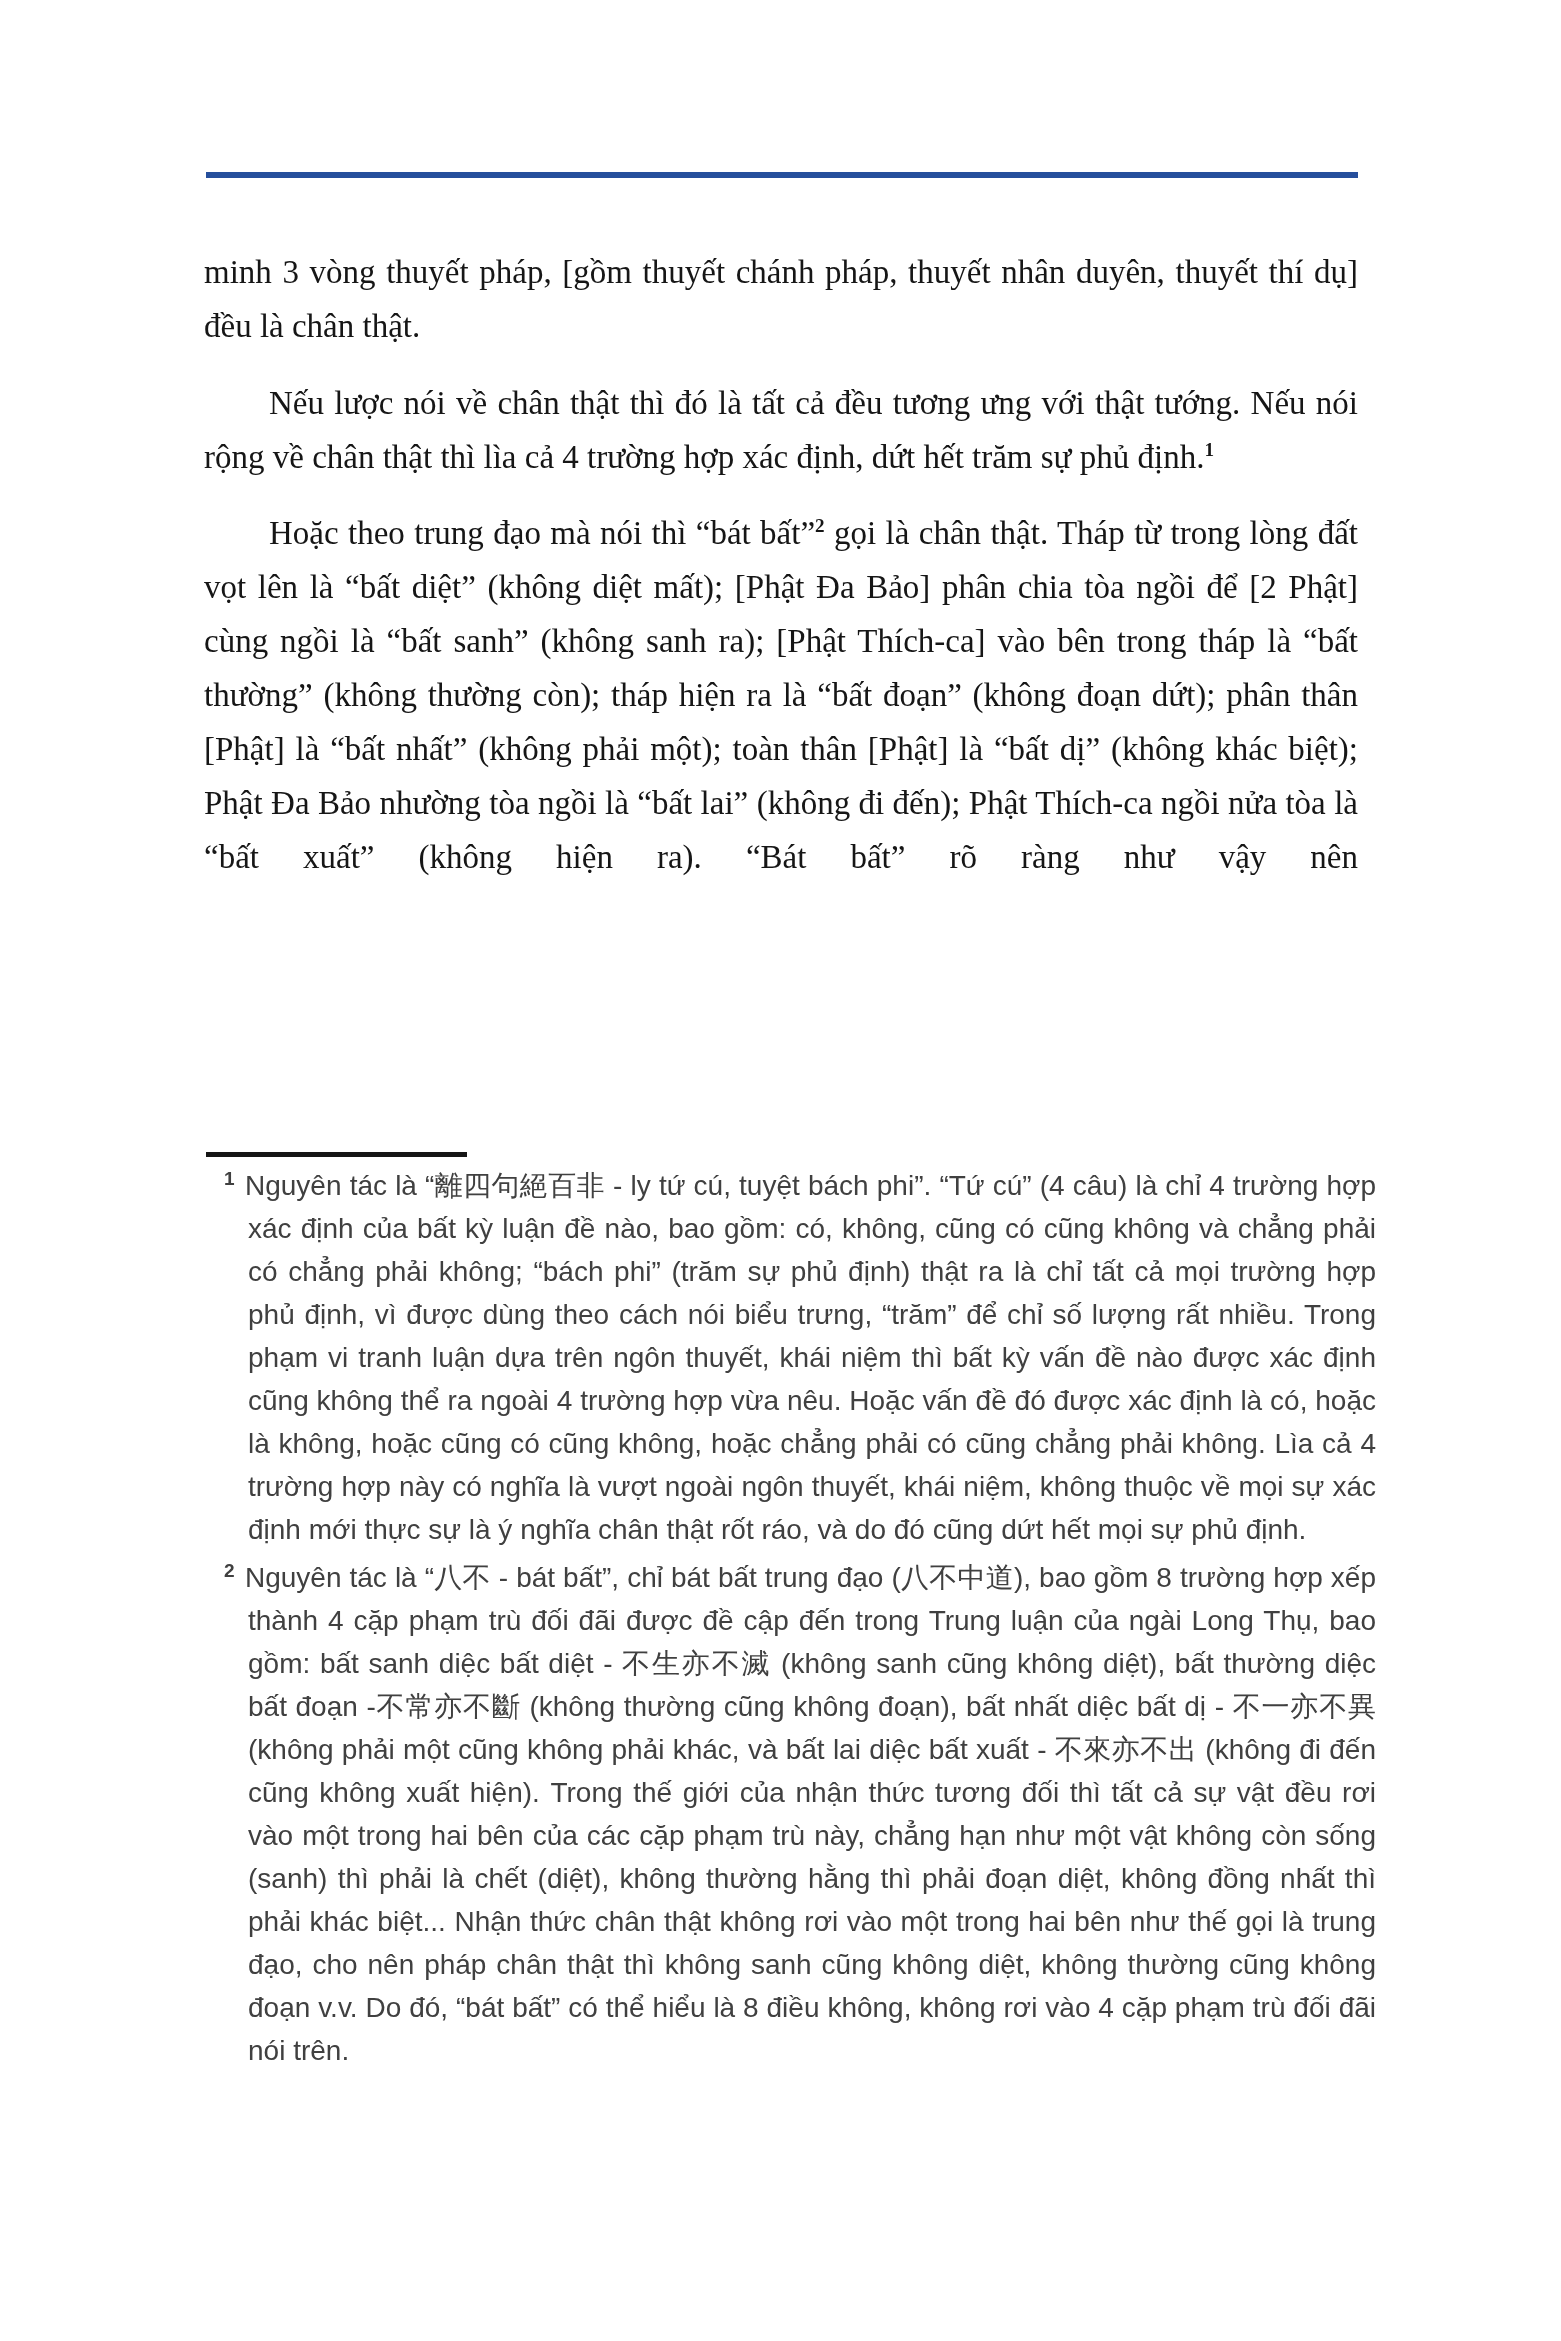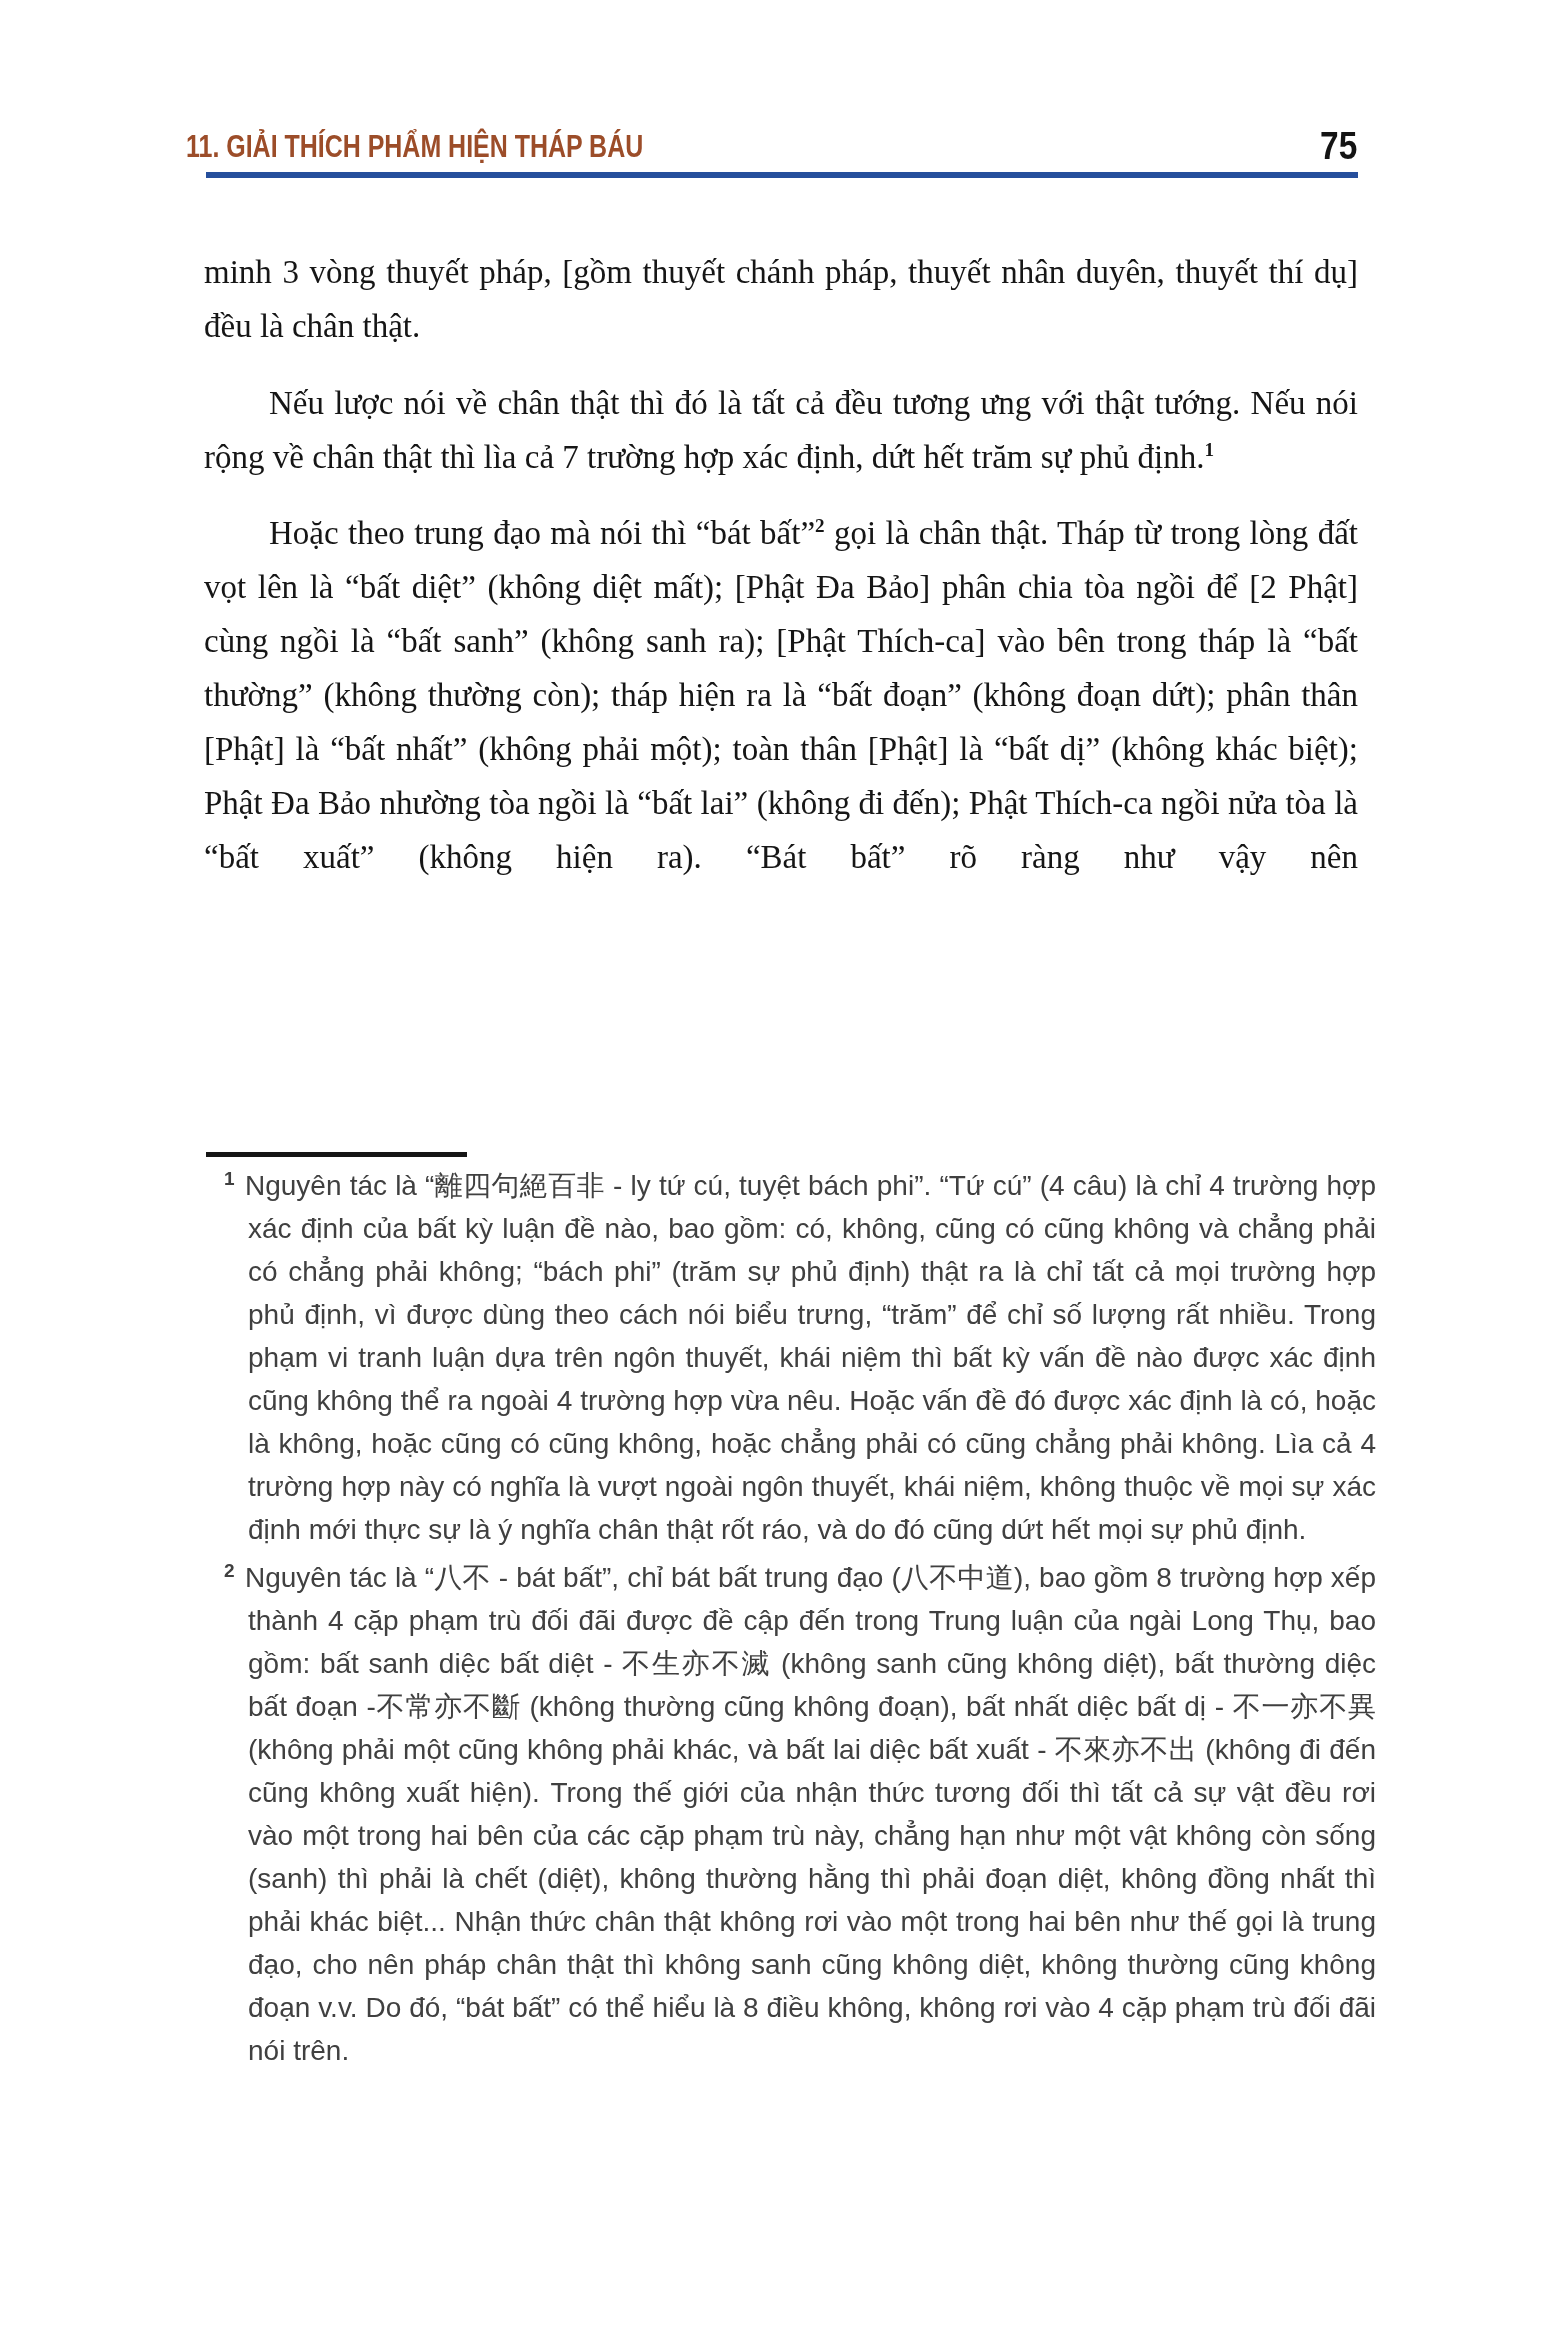--- a/index.html
+++ b/index.html
@@ -114,30 +114,26 @@
     line-height: 0;
     vertical-align: super;
     margin-right: 10.4px;
   }
 </style>
 </head>
 <body>
 
 <div class="page">
 
-  <div class="running-head">
-    <span class="chapter-title">11. GIẢI THÍCH PHẨM HIỆN THÁP BÁU</span>
-    <span class="page-number">75</span>
-  </div>
   <div class="header-rule"></div>
 
   <main class="body-text">
     <p class="para"><span>minh 3 vòng thuyết pháp, [gồm thuyết chánh pháp, thuyết nhân duyên, thuyết thí dụ] đều là chân thật.</span></p>
 
-    <p class="para"><span>Nếu lược nói về chân thật thì đó là tất cả đều tương ưng với thật tướng. Nếu nói rộng về chân thật thì lìa cả 7 trường hợp xác định, dứt hết trăm sự phủ định.</span><sup class="fn-ref">1</sup></p>
+    <p class="para"><span>Nếu lược nói về chân thật thì đó là tất cả đều tương ưng với thật tướng. Nếu nói rộng về chân thật thì lìa cả 4 trường hợp xác định, dứt hết trăm sự phủ định.</span><sup class="fn-ref">1</sup></p>
 
     <p class="para justify-last"><span>Hoặc theo trung đạo mà nói thì “bát bất”</span><sup class="fn-ref">2</sup><span> gọi là chân thật. Tháp từ trong lòng đất vọt lên là “bất diệt” (không diệt mất); [Phật Đa Bảo] phân chia tòa ngồi để [2 Phật] cùng ngồi là “bất sanh” (không sanh ra); [Phật Thích-ca] vào bên trong tháp là “bất thường” (không thường còn); tháp hiện ra là “bất đoạn” (không đoạn dứt); phân thân [Phật] là “bất nhất” (không phải một); toàn thân [Phật] là “bất dị” (không khác biệt); Phật Đa Bảo nhường tòa ngồi là “bất lai” (không đi đến); Phật Thích-ca ngồi nửa tòa là “bất xuất” (không hiện ra). “Bát bất” rõ ràng như vậy nên</span></p>
   </main>
 
   <div class="footnote-sep"></div>
 
   <section class="footnotes">
     <div class="footnote"><sup class="fn-marker">1</sup><span>Nguyên tác là “離四句絕百非 - ly tứ cú, tuyệt bách phi”. “Tứ cú” (4 câu) là chỉ 4 trường hợp xác định của bất kỳ luận đề nào, bao gồm: có, không, cũng có cũng không và chẳng phải có chẳng phải không; “bách phi” (trăm sự phủ định) thật ra là chỉ tất cả mọi trường hợp phủ định, vì được dùng theo cách nói biểu trưng, “trăm” để chỉ số lượng rất nhiều. Trong phạm vi tranh luận dựa trên ngôn thuyết, khái niệm thì bất kỳ vấn đề nào được xác định cũng không thể ra ngoài 4 trường hợp vừa nêu. Hoặc vấn đề đó được xác định là có, hoặc là không, hoặc cũng có cũng không, hoặc chẳng phải có cũng chẳng phải không. Lìa cả 4 trường hợp này có nghĩa là vượt ngoài ngôn thuyết, khái niệm, không thuộc về mọi sự xác định mới thực sự là ý nghĩa chân thật rốt ráo, và do đó cũng dứt hết mọi sự phủ định.</span></div>
 
     <div class="footnote"><sup class="fn-marker">2</sup><span>Nguyên tác là “八不 - bát bất”, chỉ bát bất trung đạo (八不中道), bao gồm 8 trường hợp xếp thành 4 cặp phạm trù đối đãi được đề cập đến trong Trung luận của ngài Long Thụ, bao gồm: bất sanh diệc bất diệt - 不生亦不滅 (không sanh cũng không diệt), bất thường diệc bất đoạn -不常亦不斷 (không thường cũng không đoạn), bất nhất diệc bất dị - 不一亦不異 (không phải một cũng không phải khác, và bất lai diệc bất xuất - 不來亦不出 (không đi đến cũng không xuất hiện). Trong thế giới của nhận thức tương đối thì tất cả sự vật đều rơi vào một trong hai bên của các cặp phạm trù này, chẳng hạn như một vật không còn sống (sanh) thì phải là chết (diệt), không thường hằng thì phải đoạn diệt, không đồng nhất thì phải khác biệt... Nhận thức chân thật không rơi vào một trong hai bên như thế gọi là trung đạo, cho nên pháp chân thật thì không sanh cũng không diệt, không thường cũng không đoạn v.v. Do đó, “bát bất” có thể hiểu là 8 điều không, không rơi vào 4 cặp phạm trù đối đãi nói trên.</span></div>

